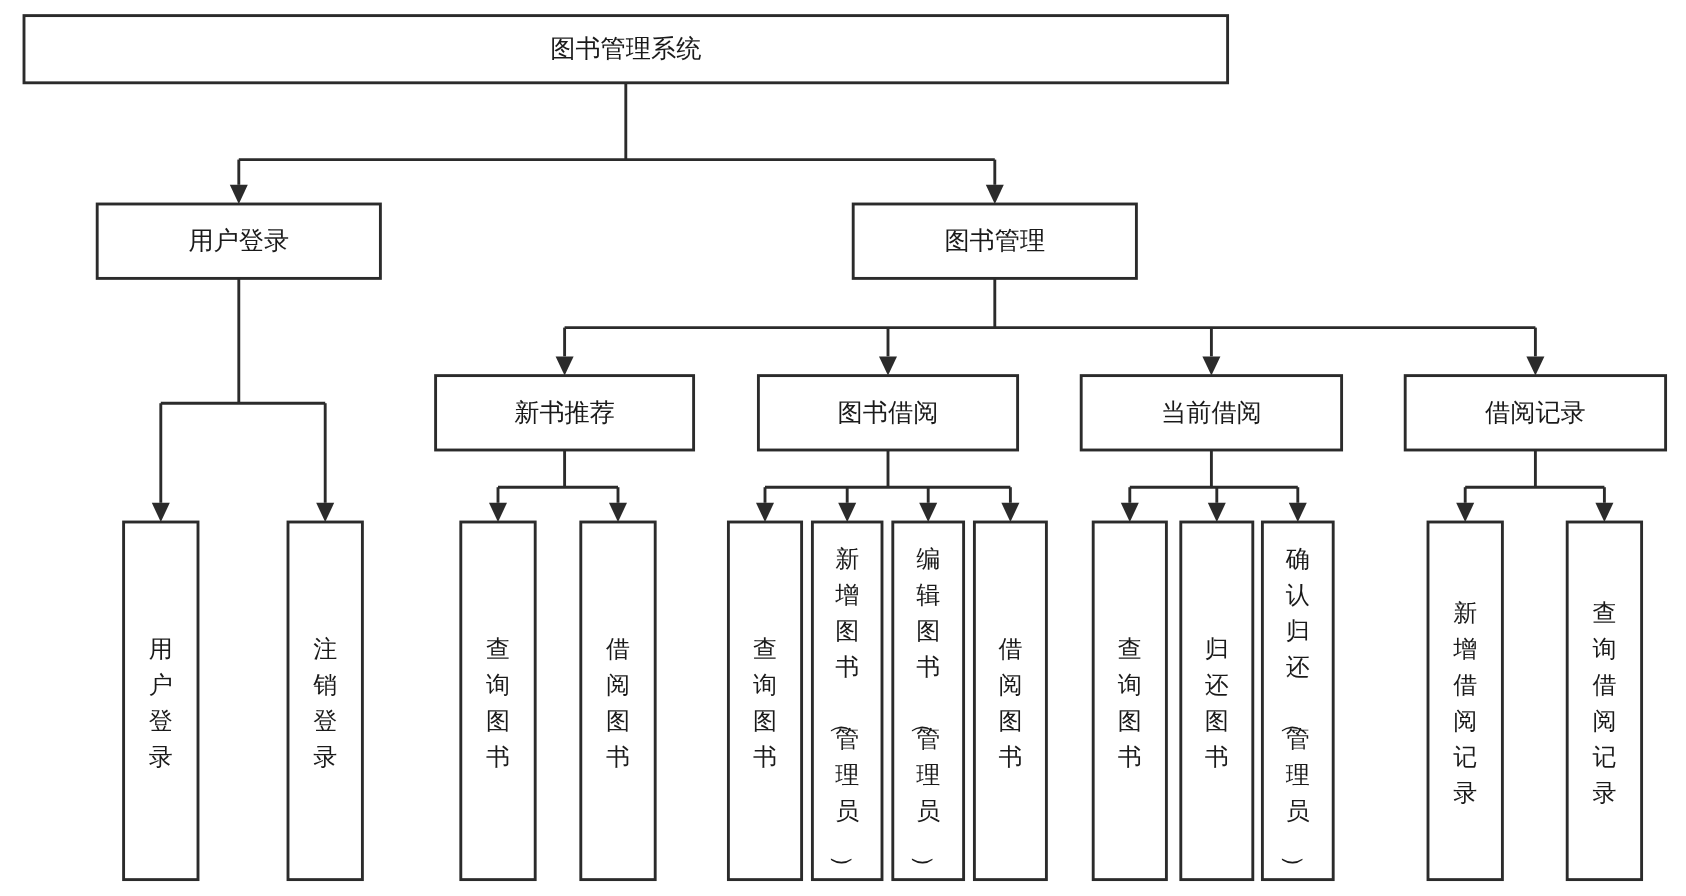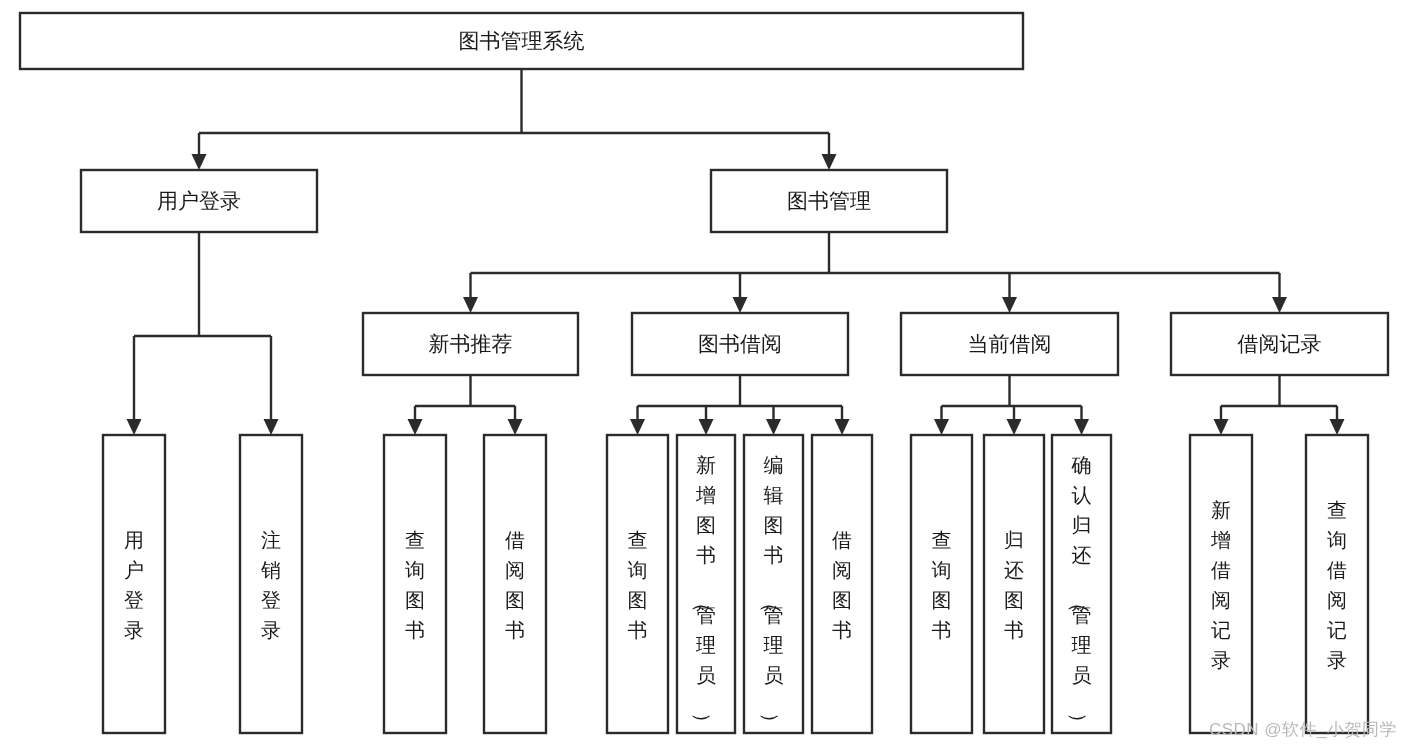--- a/index.html
+++ b/index.html
@@ -203,15 +203,14 @@
           <rect x="1190" y="435" width="62" height="298" class="node-box"></rect>
           <text x="1221" y="517.4" class="node-label-v"><tspan x="1221" dy="0">新</tspan><tspan x="1221" dy="30">增</tspan><tspan x="1221" dy="30">借</tspan><tspan x="1221" dy="30">阅</tspan><tspan x="1221" dy="30">记</tspan><tspan x="1221" dy="30">录</tspan></text>
         </g>
         <g>
           <rect x="1306" y="435" width="62" height="298" class="node-box"></rect>
           <text x="1337" y="517.4" class="node-label-v"><tspan x="1337" dy="0">查</tspan><tspan x="1337" dy="30">询</tspan><tspan x="1337" dy="30">借</tspan><tspan x="1337" dy="30">阅</tspan><tspan x="1337" dy="30">记</tspan><tspan x="1337" dy="30">录</tspan></text>
         </g>
       </g>
   </svg>
 
-  <div class="watermark-text">CSDN @软件_小贺同学</div>
 
 </div>
 
 </body></html>

